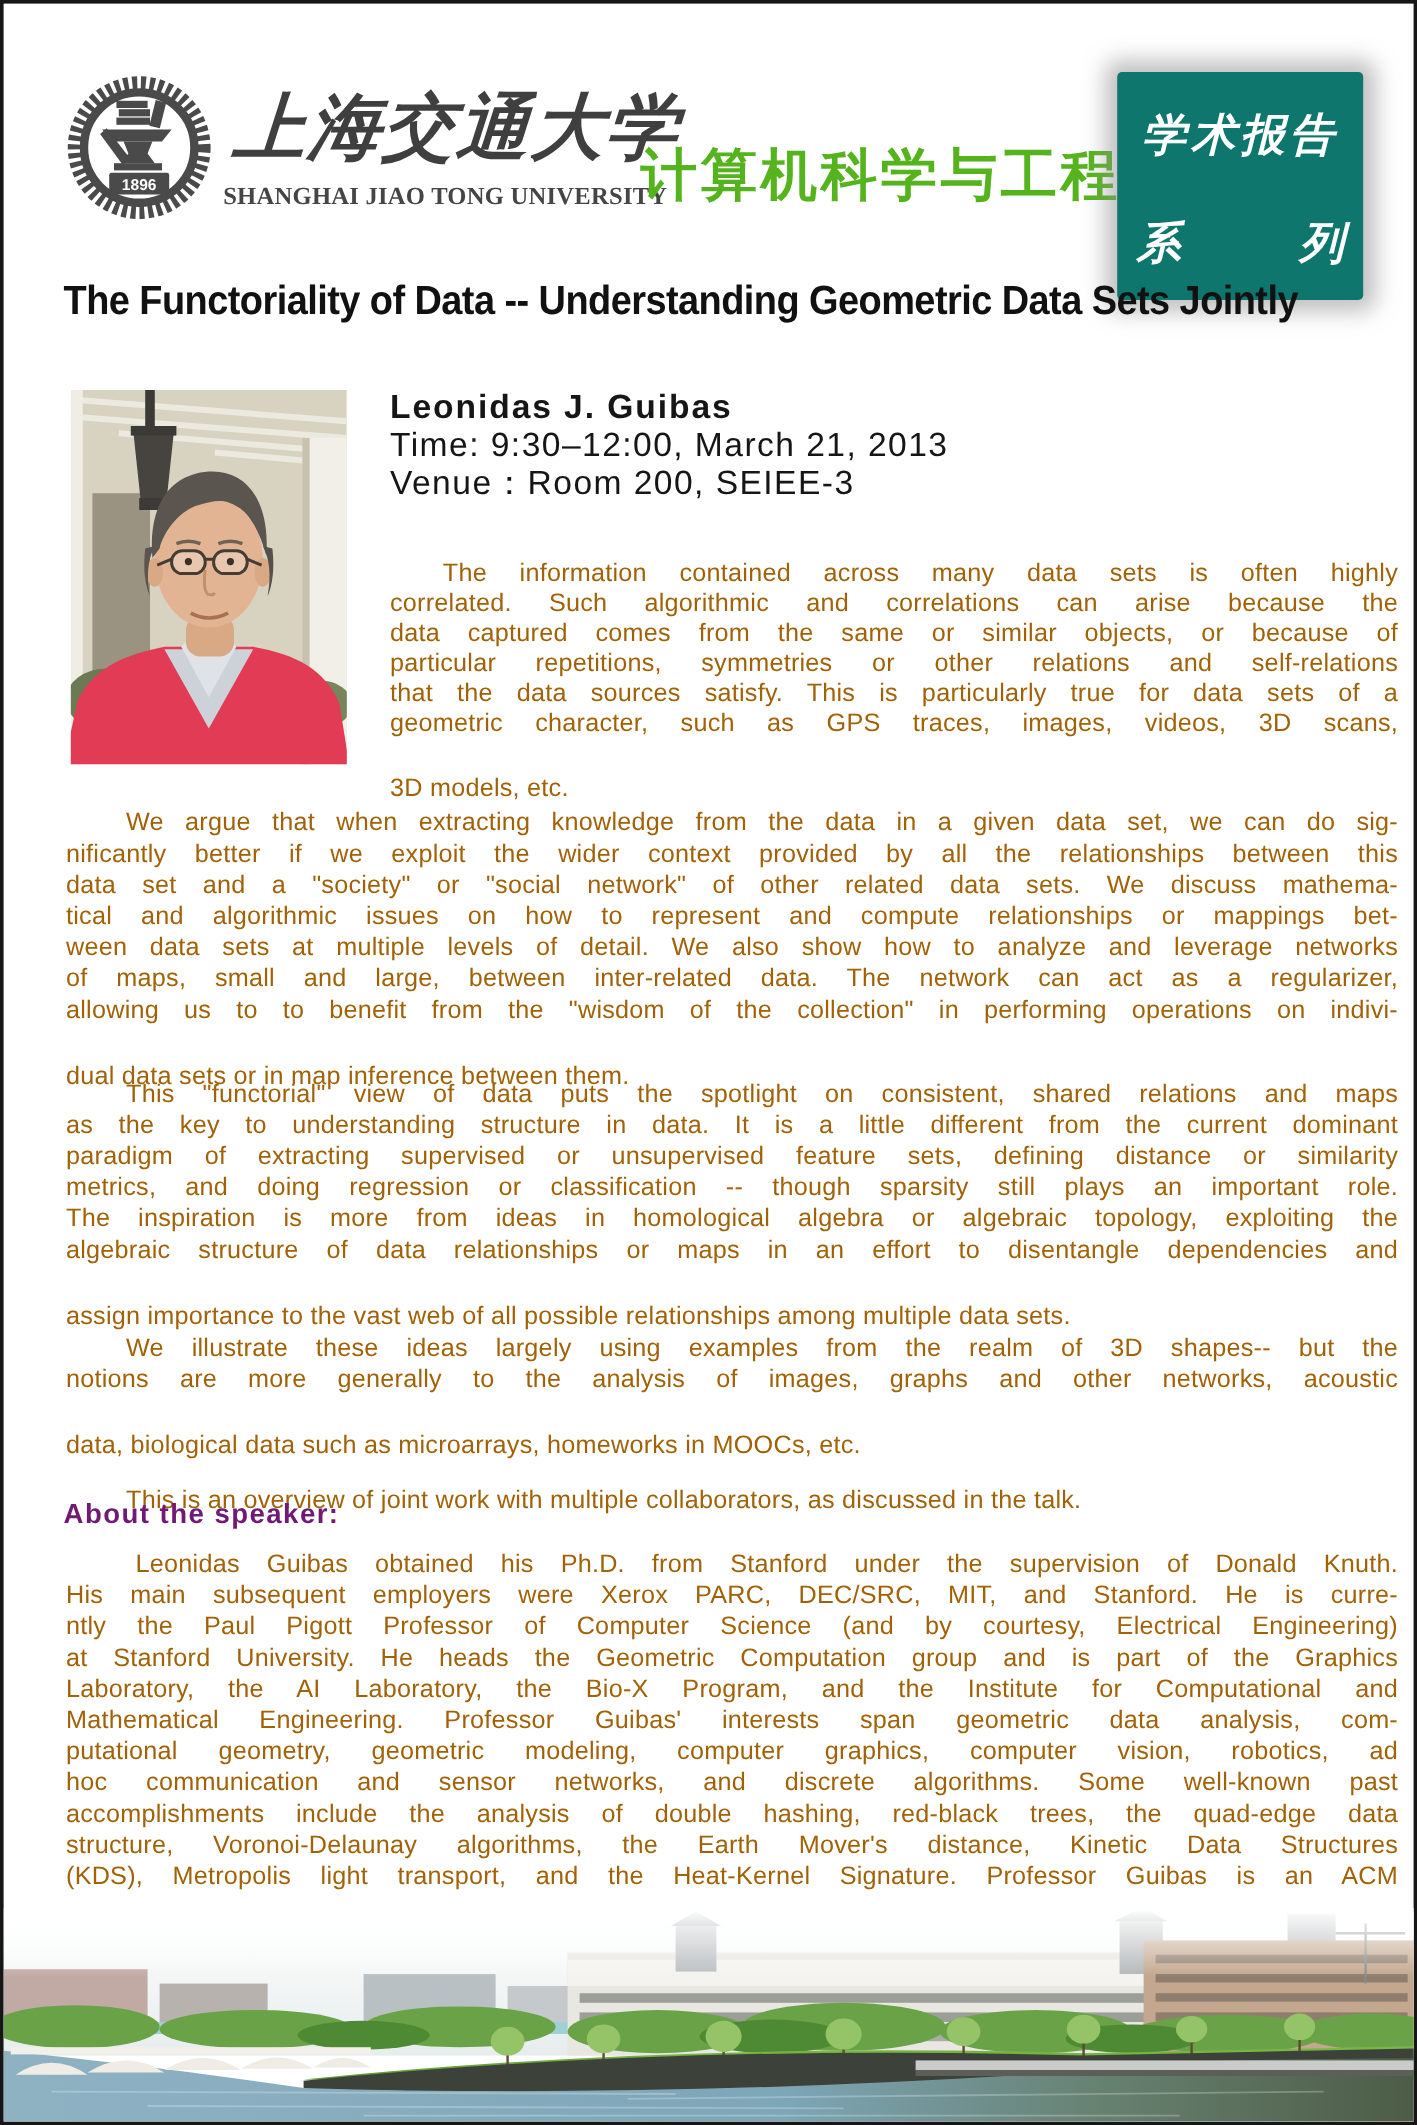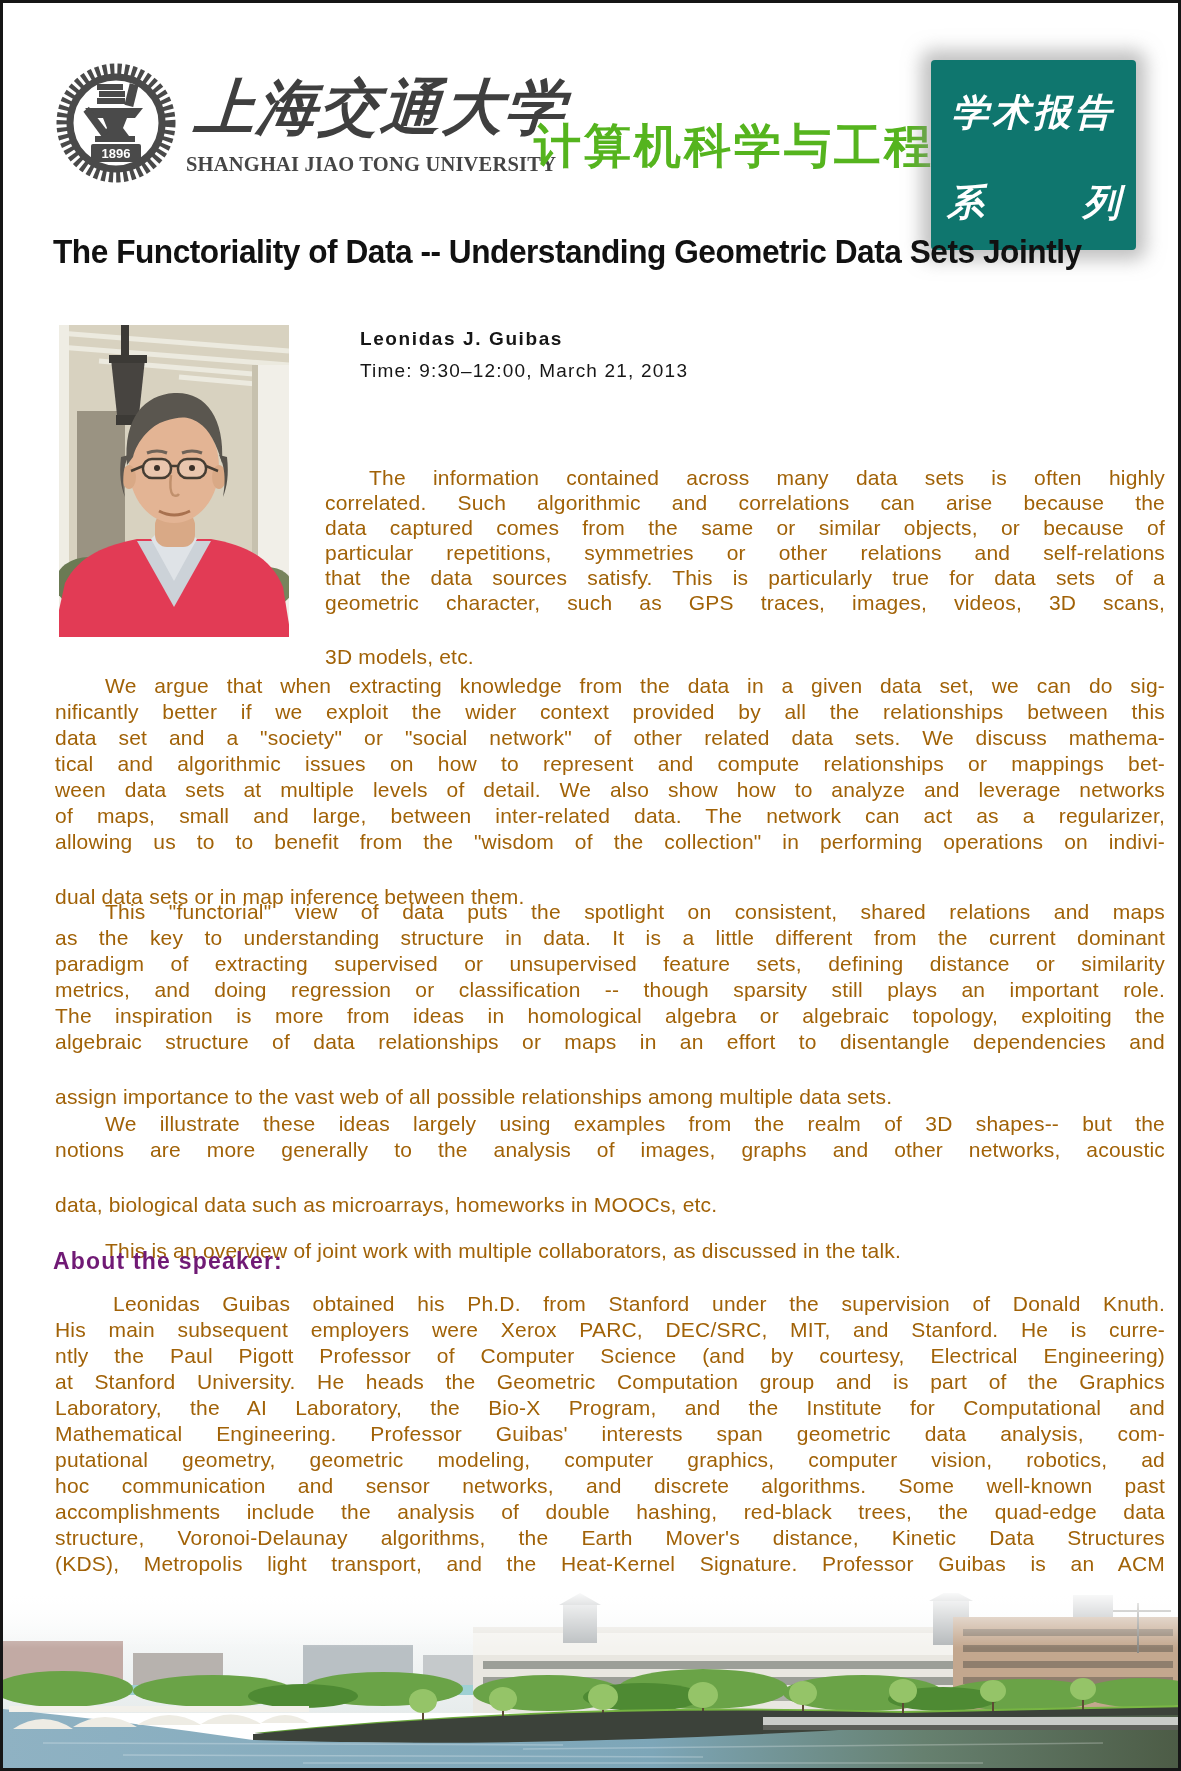--- a/index.html
+++ b/index.html
@@ -43,21 +43,21 @@
   }
   
   .talk-title{
     position:absolute; left:50px; top:229px; white-space:nowrap;
     font-size:34px; font-weight:bold; letter-spacing:-0.5px;
     transform:scaleX(0.93); transform-origin:left center; color:#111111;
   }
   
   .portrait{position:absolute; left:56px; top:322px; width:230px; height:312px; overflow:hidden;}
   .speaker-info{position:absolute; left:322px; top:320px; width:840px;}
-  .speaker-info .line{height:32px; line-height:32px; font-size:19px; letter-spacing:1.2px;margin-left:35px;}
+  .speaker-info .line{height:32px; line-height:32px; font-size:28px; letter-spacing:1.2px;}
   .speaker-info .bold{font-weight:bold; letter-spacing:1.6px;}
   
   .para{position:absolute; font-size:21px; letter-spacing:0.2px; color:#a16207;}
   .jline{
     display:block; text-align:justify; height:26px; line-height:26px; overflow:hidden;
   }
   .jline::after{content:""; display:inline-block; width:100%; height:0; vertical-align:top;}
   .jline.last{text-align:left;margin-top:29px;}
   .jline.last::after{content:none;}
   .jline.first{text-indent:50px;}
@@ -165,20 +165,21 @@
       <circle cx="133" cy="143" r="3" fill="#3a3028"></circle>
     <path d="M88 128 Q98 124 108 128" stroke="#6e6257" stroke-width="3" fill="none"></path>
     <path d="M123 128 Q133 124 143 128" stroke="#6e6257" stroke-width="3" fill="none"></path>
     <path d="M112 150 Q110 166 114 170 Q118 172 120 169" stroke="#c0906c" stroke-width="2.5" fill="none"></path>
     <path d="M100 186 Q115 194 131 186" stroke="#a8714f" stroke-width="3" fill="none"></path>
   </svg>
 
   <div class="speaker-info">
     <div class="line bold">Leonidas J. Guibas</div>
     <div class="line">Time: 9:30–12:00, March 21, 2013</div>
+    <div class="line">Venue：Room 200, SEIEE-3</div>
   </div>
 
   <div class="para p1">
       <div class="jline first">The information contained across many data sets is often highly</div>
       <div class="jline">correlated. Such algorithmic and correlations can arise because the</div>
       <div class="jline">data captured comes from the same or similar objects, or because of</div>
       <div class="jline">particular repetitions, symmetries or other relations and self-relations</div>
       <div class="jline">that the data sources satisfy. This is particularly true for data sets of a</div>
       <div class="jline">geometric character, such as GPS traces, images, videos, 3D scans,</div>
       <div class="jline last">3D models, etc.</div>

